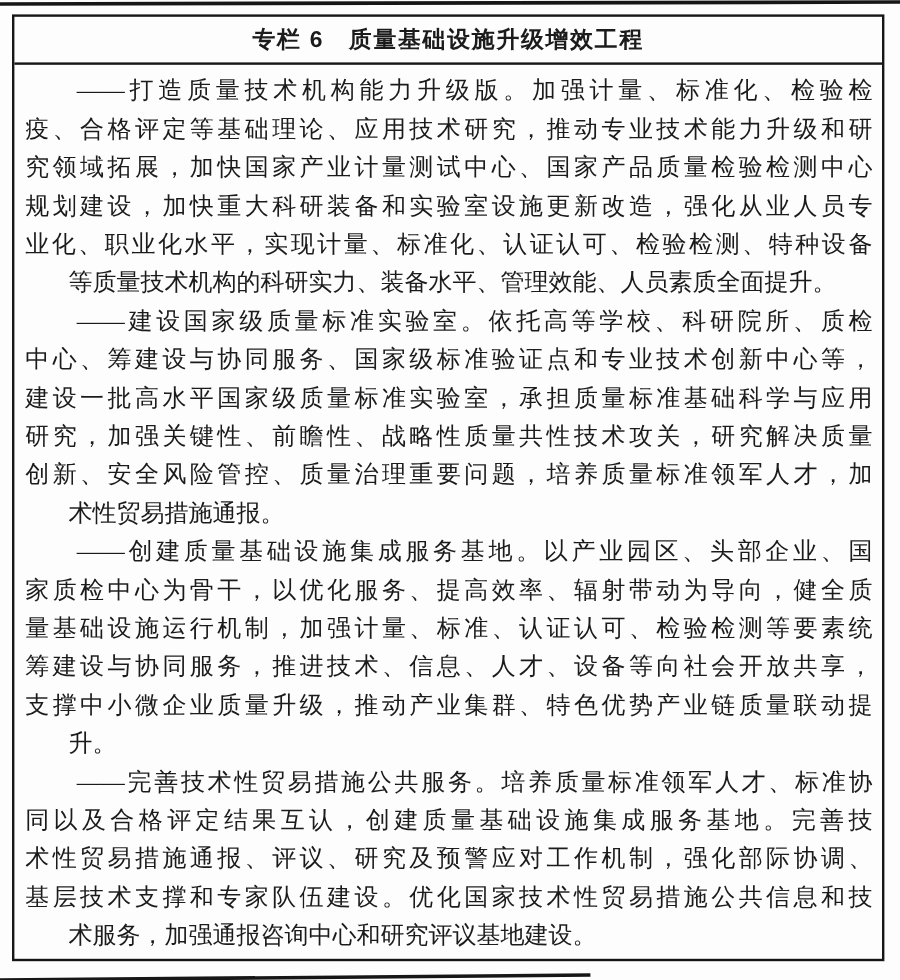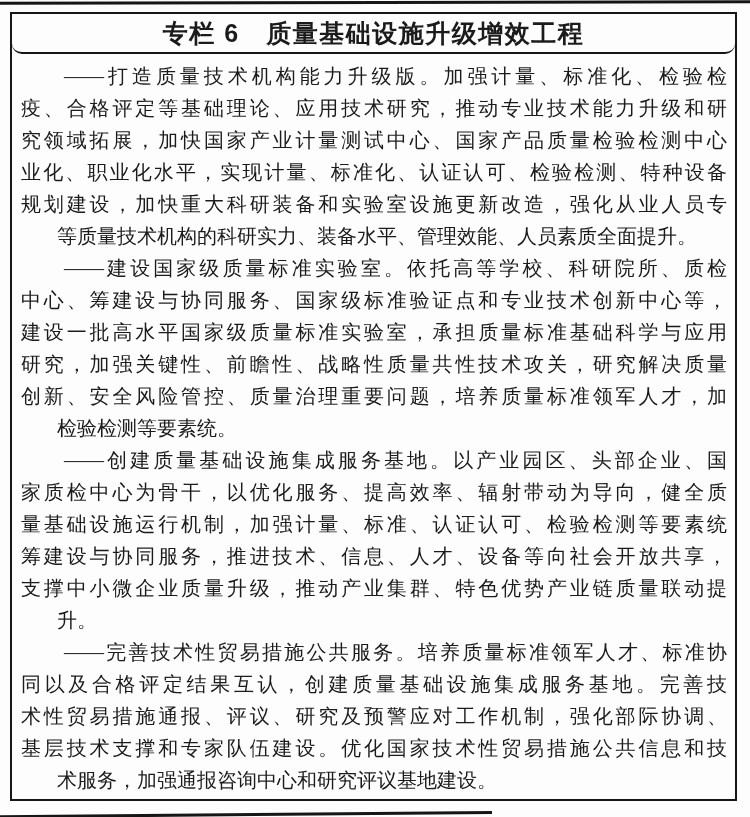--- a/index.html
+++ b/index.html
@@ -45,24 +45,23 @@
     background: var(--background);
   }
   .panel-title {
     height: 40px;
     border-bottom: 2.5px solid var(--border);
     display: flex;
     align-items: center;
     justify-content: center;
     font-family: "Liberation Sans", "DejaVu Sans", sans-serif;
     font-weight: bold;
-    font-size: 25px;
+    font-size: 19px;
     letter-spacing: 1.5px;
     color: var(--ink);
-    border-radius: 10px;
   }
   .panel-body {
     padding: 6px 8px 0 9px;
     font-size: 20px;
     color: var(--ink);
     overflow: hidden;
   }
   .line {
     height: 32px;
     line-height: 32px;
@@ -80,29 +79,29 @@
 
 <div class="page">
   <div class="scan-line-top"></div>
 
   <div class="panel">
     <div class="panel-title">专栏 6　质量基础设施升级增效工程</div>
     <div class="panel-body">
         <div class="line first">——打造质量技术机构能力升级版。加强计量、标准化、检验检</div>
         <div class="line">疫、合格评定等基础理论、应用技术研究，推动专业技术能力升级和研</div>
         <div class="line">究领域拓展，加快国家产业计量测试中心、国家产品质量检验检测中心</div>
+        <div class="line">规划建设，加快重大科研装备和实验室设施更新改造，强化从业人员专</div>
         <div class="line">业化、职业化水平，实现计量、标准化、认证认可、检验检测、特种设备</div>
-        <div class="line">规划建设，加快重大科研装备和实验室设施更新改造，强化从业人员专</div>
         <div class="line last">等质量技术机构的科研实力、装备水平、管理效能、人员素质全面提升。</div>
         <div class="line first">——建设国家级质量标准实验室。依托高等学校、科研院所、质检</div>
         <div class="line">中心、筹建设与协同服务、国家级标准验证点和专业技术创新中心等，</div>
         <div class="line">建设一批高水平国家级质量标准实验室，承担质量标准基础科学与应用</div>
         <div class="line">研究，加强关键性、前瞻性、战略性质量共性技术攻关，研究解决质量</div>
         <div class="line">创新、安全风险管控、质量治理重要问题，培养质量标准领军人才，加</div>
-        <div class="line last">检验检测等要素统。</div>
+        <div class="line last">术性贸易措施通报。</div>
         <div class="line first">——创建质量基础设施集成服务基地。以产业园区、头部企业、国</div>
         <div class="line">家质检中心为骨干，以优化服务、提高效率、辐射带动为导向，健全质</div>
         <div class="line">量基础设施运行机制，加强计量、标准、认证认可、检验检测等要素统</div>
         <div class="line">筹建设与协同服务，推进技术、信息、人才、设备等向社会开放共享，</div>
         <div class="line">支撑中小微企业质量升级，推动产业集群、特色优势产业链质量联动提</div>
         <div class="line last">升。</div>
         <div class="line first">——完善技术性贸易措施公共服务。培养质量标准领军人才、标准协</div>
         <div class="line">同以及合格评定结果互认，创建质量基础设施集成服务基地。完善技</div>
         <div class="line">术性贸易措施通报、评议、研究及预警应对工作机制，强化部际协调、</div>
         <div class="line">基层技术支撑和专家队伍建设。优化国家技术性贸易措施公共信息和技</div>

